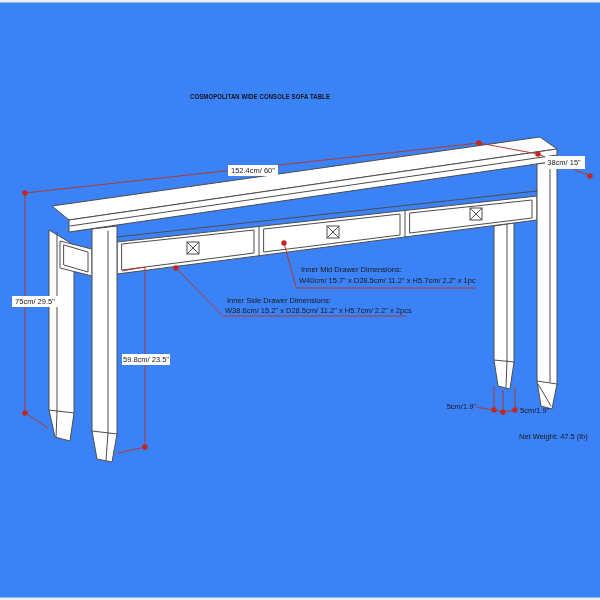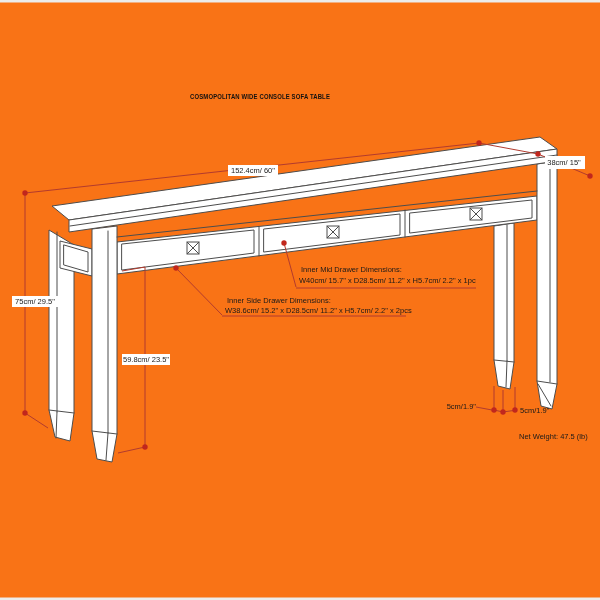--- a/index.html
+++ b/index.html
@@ -1,16 +1,16 @@
 <!DOCTYPE html>
 <html><head>
 <meta charset="utf-8">
 <style>
   html,body{margin:0;padding:0;background:#fff;}
-  .page{position:relative;width:600px;height:600px;background:#f97316;overflow:hidden;
+  .page{position:relative;width:600px;height:600px;background:#3b82f6;overflow:hidden;
         font-family:"Liberation Sans",sans-serif;}
   svg{position:absolute;left:0;top:0;}
   .wood{fill:#ffffff;stroke:#4d4d4d;stroke-width:1;stroke-linejoin:round;}
   .wline{fill:none;stroke:#4d4d4d;stroke-width:1;stroke-linecap:round;}
   .dim{stroke:#b23b2e;stroke-width:1;fill:none;}
   .dot{fill:#c1271d;stroke:none;}
   .lblbg{fill:#ffffff;stroke:none;}
   .t-title{font:bold 7.5px "Liberation Sans",sans-serif;fill:#111;letter-spacing:.2px;}
   .t-dim{font:7.5px "Liberation Sans",sans-serif;fill:#1a1a1a;}
   .t-call{font:7.5px "Liberation Sans",sans-serif;fill:#1a1a1a;}

